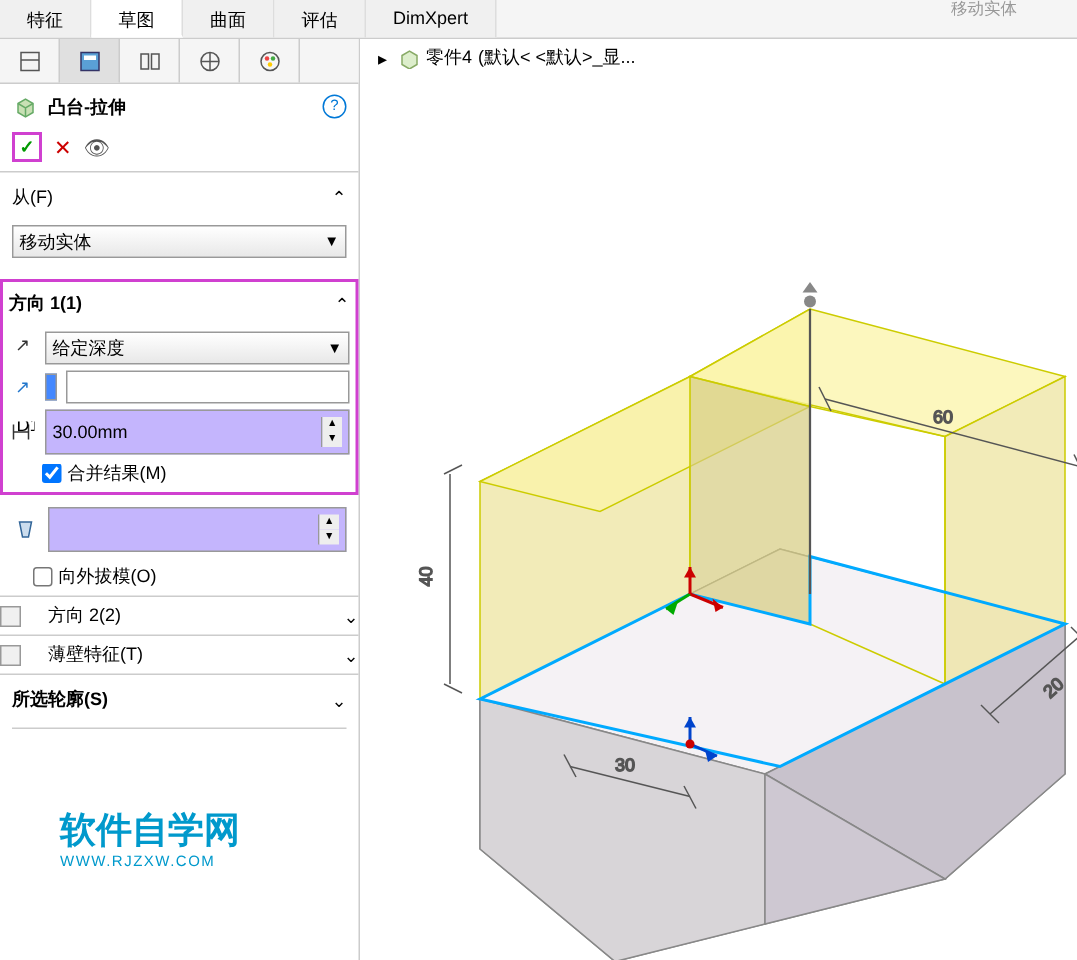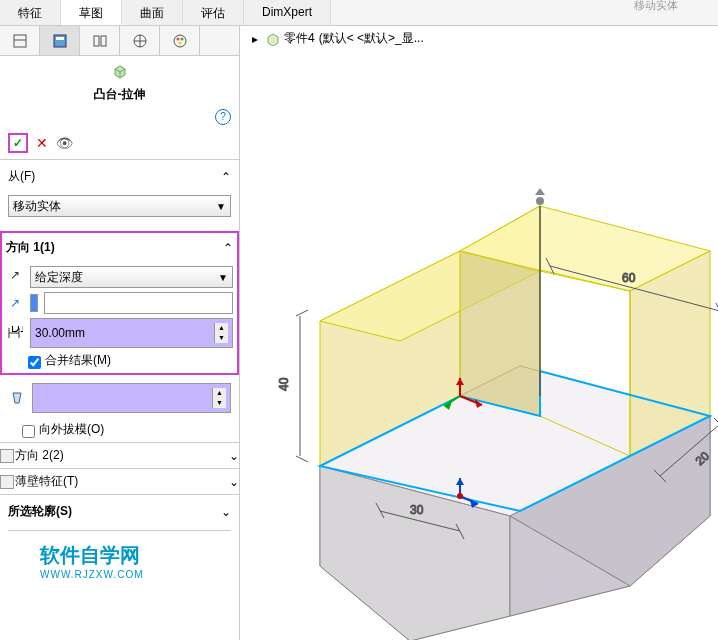--- a/index.html
+++ b/index.html
@@ -14,21 +14,21 @@
   .tool-icon { width: 20px; height: 20px; display: flex; align-items: center; justify-content: center; font-size: 14px; color: #555; cursor: pointer; }
   
   .main-area { display: flex; height: calc(100% - 26px); position: relative; }
   
   .left-panel { width: 240px; background: #fff; border-right: 1px solid #ccc; display: flex; flex-direction: column; }
   
   .panel-tabs { display: flex; height: 30px; border-bottom: 1px solid #ccc; background: #f5f5f5; }
   .panel-tab { width: 40px; display: flex; align-items: center; justify-content: center; border-right: 1px solid #ccc; cursor: pointer; }
   .panel-tab.active { background: #e0e0e0; }
   
-  .feature-header { display: flex; align-items: center; padding: 6px 8px; gap: 6px; flex-direction: column; }
+  .feature-header { display: flex; align-items: center; padding: 6px 8px; gap: 6px; }
   .feature-header .help-icon { margin-left: auto; width: 16px; height: 16px; border-radius: 50%; border: 1px solid #0078d7; color: #0078d7; text-align: center; line-height: 14px; font-size: 10px; cursor: pointer; }
   
   .action-row { display: flex; align-items: center; padding: 2px 8px 6px; gap: 8px; }
   .check-btn { width: 20px; height: 20px; border: 2px solid #d040d0; display: flex; align-items: center; justify-content: center; color: #090; font-weight: bold; cursor: pointer; }
   .x-btn { color: #c00; font-size: 14px; cursor: pointer; }
   .eye-btn { font-size: 14px; color: #555; cursor: pointer; }
   
   .section { border-top: 1px solid #ccc; padding: 6px 8px; }
   .section-header { display: flex; align-items: center; justify-content: space-between; cursor: pointer; padding: 2px 0; gap: 20px; }
   .section-header .chevron { font-size: 12px; }
@@ -39,33 +39,33 @@
   
   .highlight-box { border: 2px solid #d040d0; padding: 4px; margin: 4px 0; }
   .row-with-icon { display: flex; align-items: center; gap: 6px; margin: 4px 0; }
   .small-icon { width: 18px; height: 18px; display: flex; align-items: center; justify-content: center; font-size: 12px; color: #333; }
   .text-input { flex: 1; height: 22px; border: 1px solid #999; padding: 0 4px; background: #fff; }
   .spinner-input { flex: 1; height: 30px; border: 1px solid #999; padding: 0 4px; display: flex; align-items: center; background: #c4b5fd; }
   .spinner-btns { width: 14px; display: flex; flex-direction: column; border-left: 1px solid #999; }
   .spinner-btns span { height: 10px; font-size: 7px; text-align: center; line-height: 10px; cursor: pointer; background: #eee; }
   .color-strip { width: 8px; height: 18px; background: #48f; border: 1px solid #999; }
   
-  .checkbox-row { display: flex; align-items: flex-end; gap: 4px; margin-left: 22px; margin-top: 4px; }
+  .checkbox-row { display: flex; align-items: center; gap: 4px; margin-left: 22px; margin-top: 4px; }
   .checkbox-row input { cursor: pointer; }
   
-  .expand-item { display: flex; align-items: center; gap: 1px; padding: 4px 0; border-top: 1px solid #ccc; cursor: pointer; }
+  .expand-item { display: flex; align-items: center; gap: 18px; padding: 4px 0; border-top: 1px solid #ccc; cursor: pointer; }
   .expand-item .box-icon { width: 14px; height: 14px; border: 1px solid #999; background: #f0f0f0; }
   .expand-item .chevron { margin-left: auto; font-size: 12px; }
   
   .viewport { flex: 1; position: relative; background: #fff; }
   .breadcrumb { position: absolute; top: 4px; left: 8px; display: flex; align-items: center; gap: 4px; font-size: 11px; }
   .bc-icon { width: 14px; height: 14px; display: inline-flex; align-items: center; justify-content: center; }
   
   .watermark { position: absolute; left: 40px; bottom: 60px; }
-  .watermark .big { font-size: 20px; font-weight: bold; color: #0099cc; }
+  .watermark .big { font-size: 24px; font-weight: bold; color: #0099cc; }
   .watermark .url { font-size: 10px; color: #0099cc; letter-spacing: 1px; }
   
   .model-svg { position: absolute; top: 60px; left: 20px; }
   .panel-sep { height: 1px; background: #ccc; margin-top: 8px; }
 </style>
 </head>
 <body>
 
 <span class="top-right-text">移动实体</span>
 

